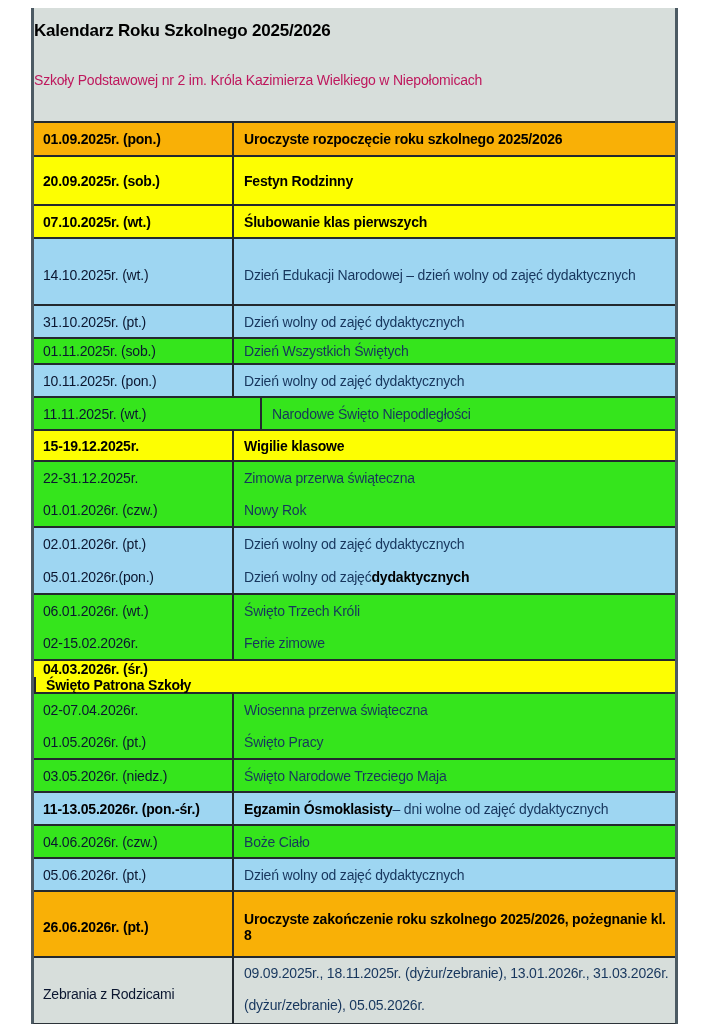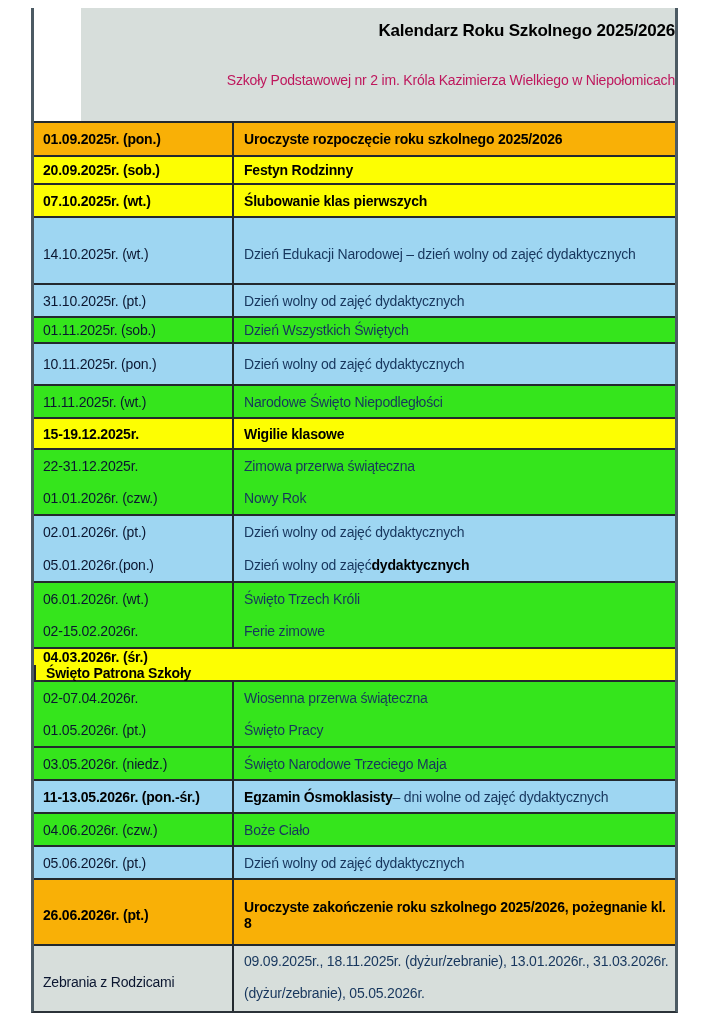--- a/index.html
+++ b/index.html
@@ -10,23 +10,22 @@
     -webkit-font-smoothing:antialiased;
   }
   .cal-table {
     position:absolute; left:31px; top:8px; width:647px;
     box-sizing:border-box;
     border-left:3px solid #4c5a63;
     border-right:3px solid #4c5a63;
     border-bottom:2px solid #2b3238;
   }
   .cal-header {
-    height:113px; background:#d7dedb; text-align:right;
+    height:113px; background:#d7dedb; text-align:left;
     box-sizing:border-box;
-    margin-left:47px;
   }
   .cal-title {
     padding-top:13px; font-size:17px; font-weight:700; color:#000;
     letter-spacing:-0.2px;
   }
   .cal-subtitle {
     margin-top:31px; font-size:14px; color:#be185d; letter-spacing:-0.2px;
   }
   .row {
     display:flex; box-sizing:border-box;
@@ -58,21 +57,21 @@
           <div class="line">
             <div class="bold">01.09.2025r. (pon.)</div>
           </div>
         </div>
         <div class="cell event-cell">
           <div class="line">
             <span class="bold">Uroczyste rozpoczęcie roku szkolnego 2025/2026</span>
           </div>
         </div>
       </div>
-      <div class="row" style="background: rgb(253, 254, 2); height: 28px;">
+      <div class="row" style="background: rgb(253, 254, 2); height: 49px;">
         <div class="cell date-cell">
           <div class="line">
             <div class="bold">20.09.2025r. (sob.)</div>
           </div>
         </div>
         <div class="cell event-cell">
           <div class="line">
             <span class="bold">Festyn Rodzinny</span>
           </div>
         </div>
@@ -118,33 +117,33 @@
           <div class="line">
             <div class="">01.11.2025r. (sob.)</div>
           </div>
         </div>
         <div class="cell event-cell">
           <div class="line">
             <span>Dzień Wszystkich Świętych</span>
           </div>
         </div>
       </div>
-      <div class="row" style="background: rgb(158, 214, 242); height: 42px;">
+      <div class="row" style="background: rgb(158, 214, 242); height: 33px;">
         <div class="cell date-cell">
           <div class="line">
             <div class="">10.11.2025r. (pon.)</div>
           </div>
         </div>
         <div class="cell event-cell">
           <div class="line">
             <span>Dzień wolny od zajęć dydaktycznych</span>
           </div>
         </div>
       </div>
-      <div class="row" style="background: rgb(53, 229, 28); height: 33px;">
+      <div class="row" style="background: rgb(53, 229, 28); height: 33px; gap: 28px;">
         <div class="cell date-cell">
           <div class="line">
             <div class="">11.11.2025r. (wt.)</div>
           </div>
         </div>
         <div class="cell event-cell">
           <div class="line">
             <span>Narodowe Święto Niepodległości</span>
           </div>
         </div>

